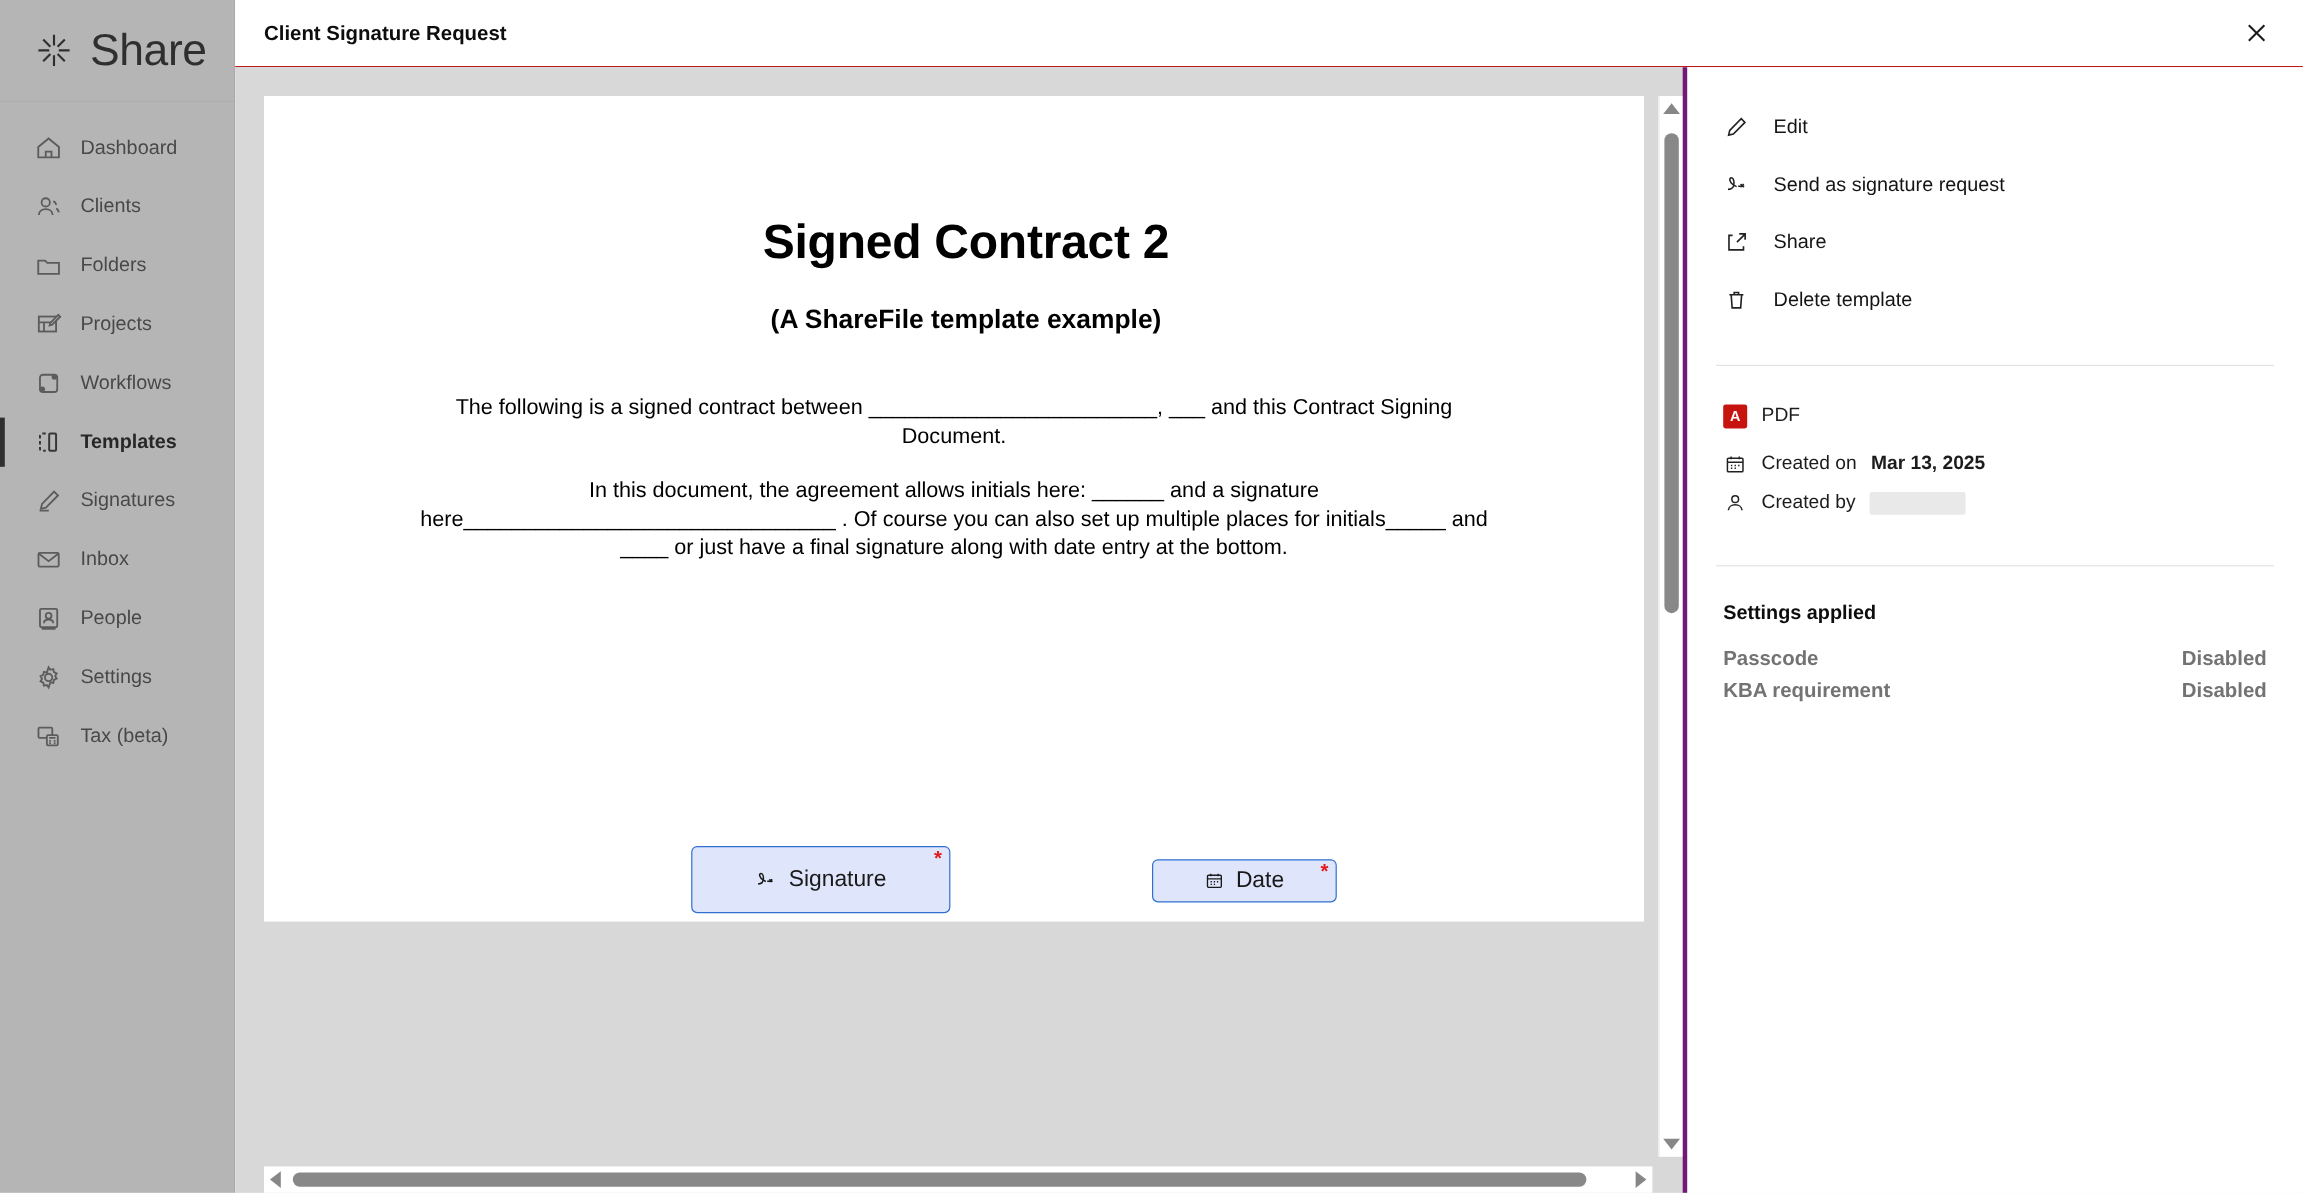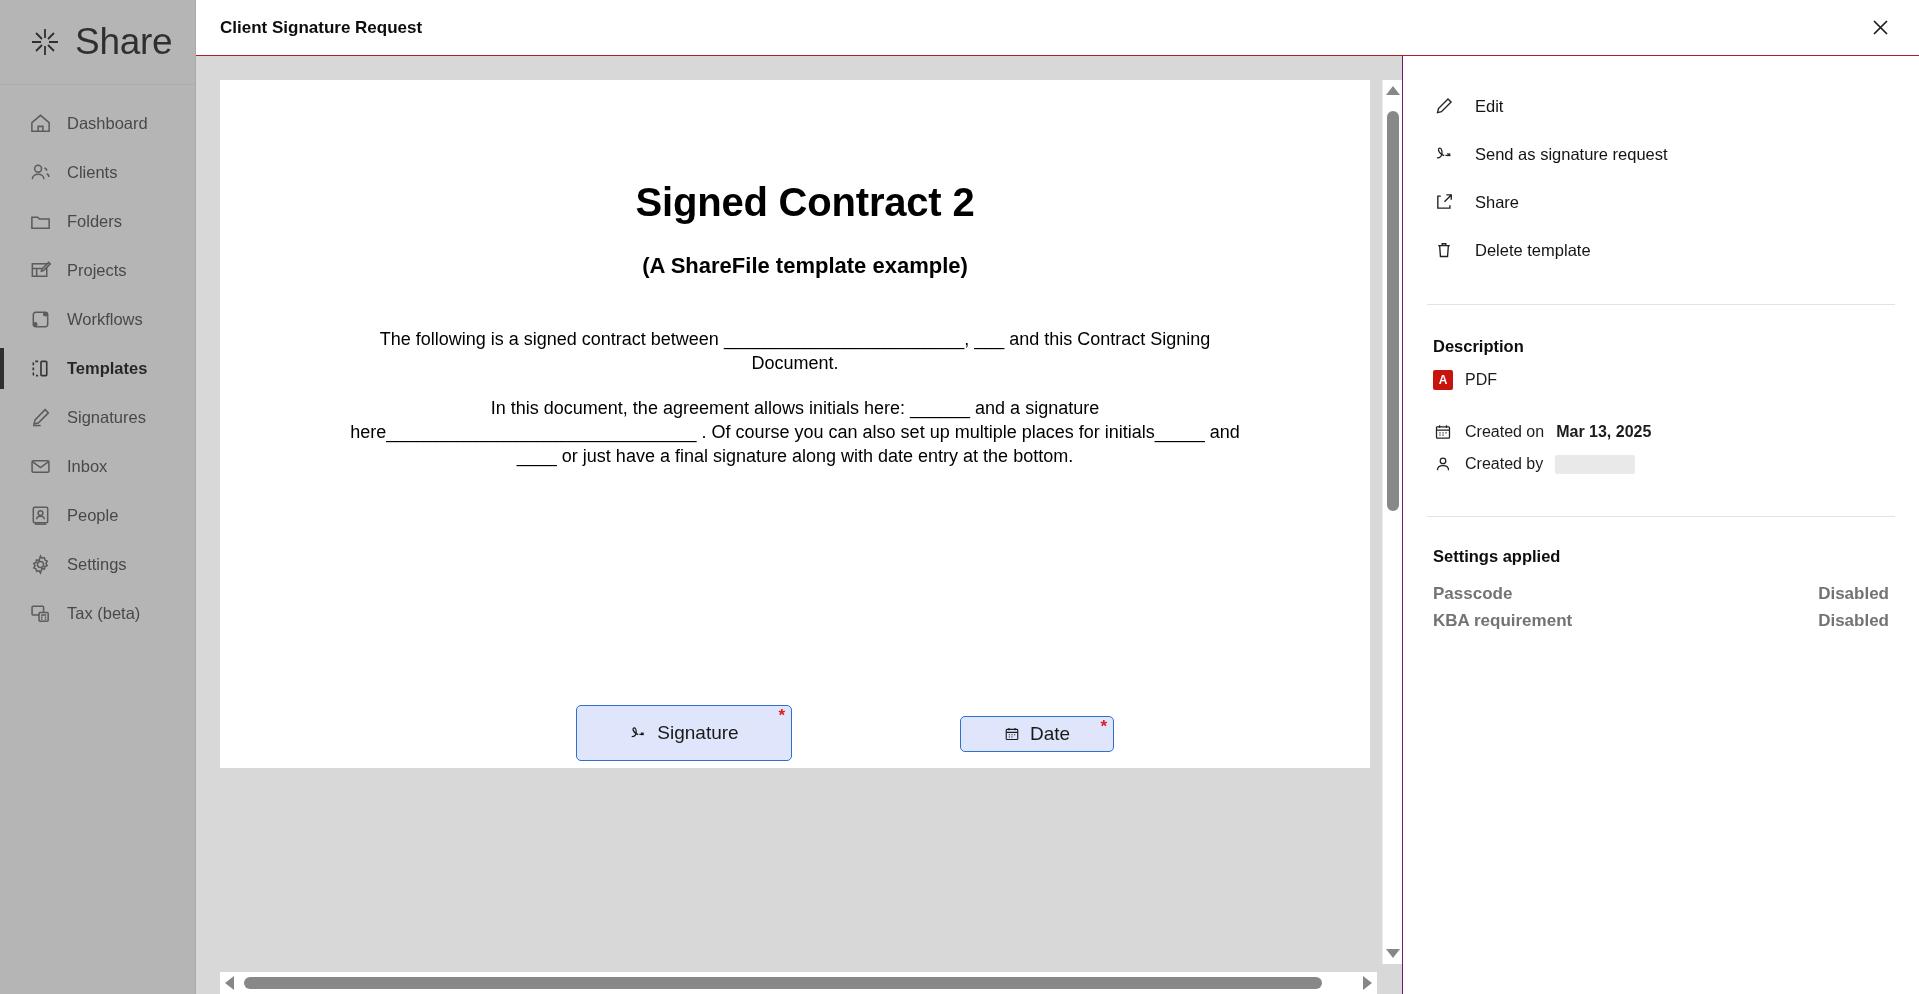--- a/index.html
+++ b/index.html
@@ -171,21 +171,21 @@
   .sb-track-h .arrow-right { right: 5px; border-left: 9px solid #878787; }
   .sb-thumb-h {
     position: absolute; left: 24px; top: 5px;
     width: 1078px; height: 12px;
     background: #888; border-radius: 7px;
   }
 
   
   #details-panel {
     flex: 1 1 auto; background: #fff;
-    border-left: 1px solid #701a75;
+    border-left: 4px solid #701a75;
     display: flex; flex-direction: column;
   }
   #actions { padding: 26px 0 30px 0; }
   .action-item {
     display: flex; align-items: center; gap: 20px;
     height: 48px; padding-left: 30px;
     font-size: 16.5px; color: #141414; cursor: pointer;
   }
   .action-item .act-ico { width: 22px; height: 22px; flex: 0 0 22px;
     display: flex; align-items: center; justify-content: center; }
@@ -444,30 +444,29 @@
               <path d="M4.6 6.2h12.8M9 6.2V4.1h4v2.1M6.2 6.2l.9 12h7.8l.9-12"></path>
             </svg>
             </span>
           <span>Delete template</span>
         </div>
       </div>
 
       <div class="panel-divider"></div>
 
       <div id="description-section">
-        <div class="sec-head">Description</div>
 
         <div class="meta-row">
           <span class="meta-ico">
             <span class="pdf-chip">A</span>
           </span>
           <span>PDF</span>
         </div>
 
-        <div class="meta-row" style="margin-top:32px">
+        <div class="meta-row" style="margin-top:20px">
           <span class="meta-ico">
             <svg width="18" height="18" viewBox="0 0 20 20" fill="none" stroke="#222" stroke-width="1.4">
               <rect x="2.8" y="4.2" width="14.4" height="12.6" rx="1"></rect>
               <path d="M2.8 8h14.4M6.2 2.6v2.6M13.8 2.6v2.6"></path>
               <path d="M6 11h1.3M9.4 11h1.3M12.7 11H14M6 13.6h1.3M9.4 13.6h1.3"></path>
             </svg>
             </span>
           <span>Created on</span>
           <span class="meta-strong">Mar 13, 2025</span>
         </div>

